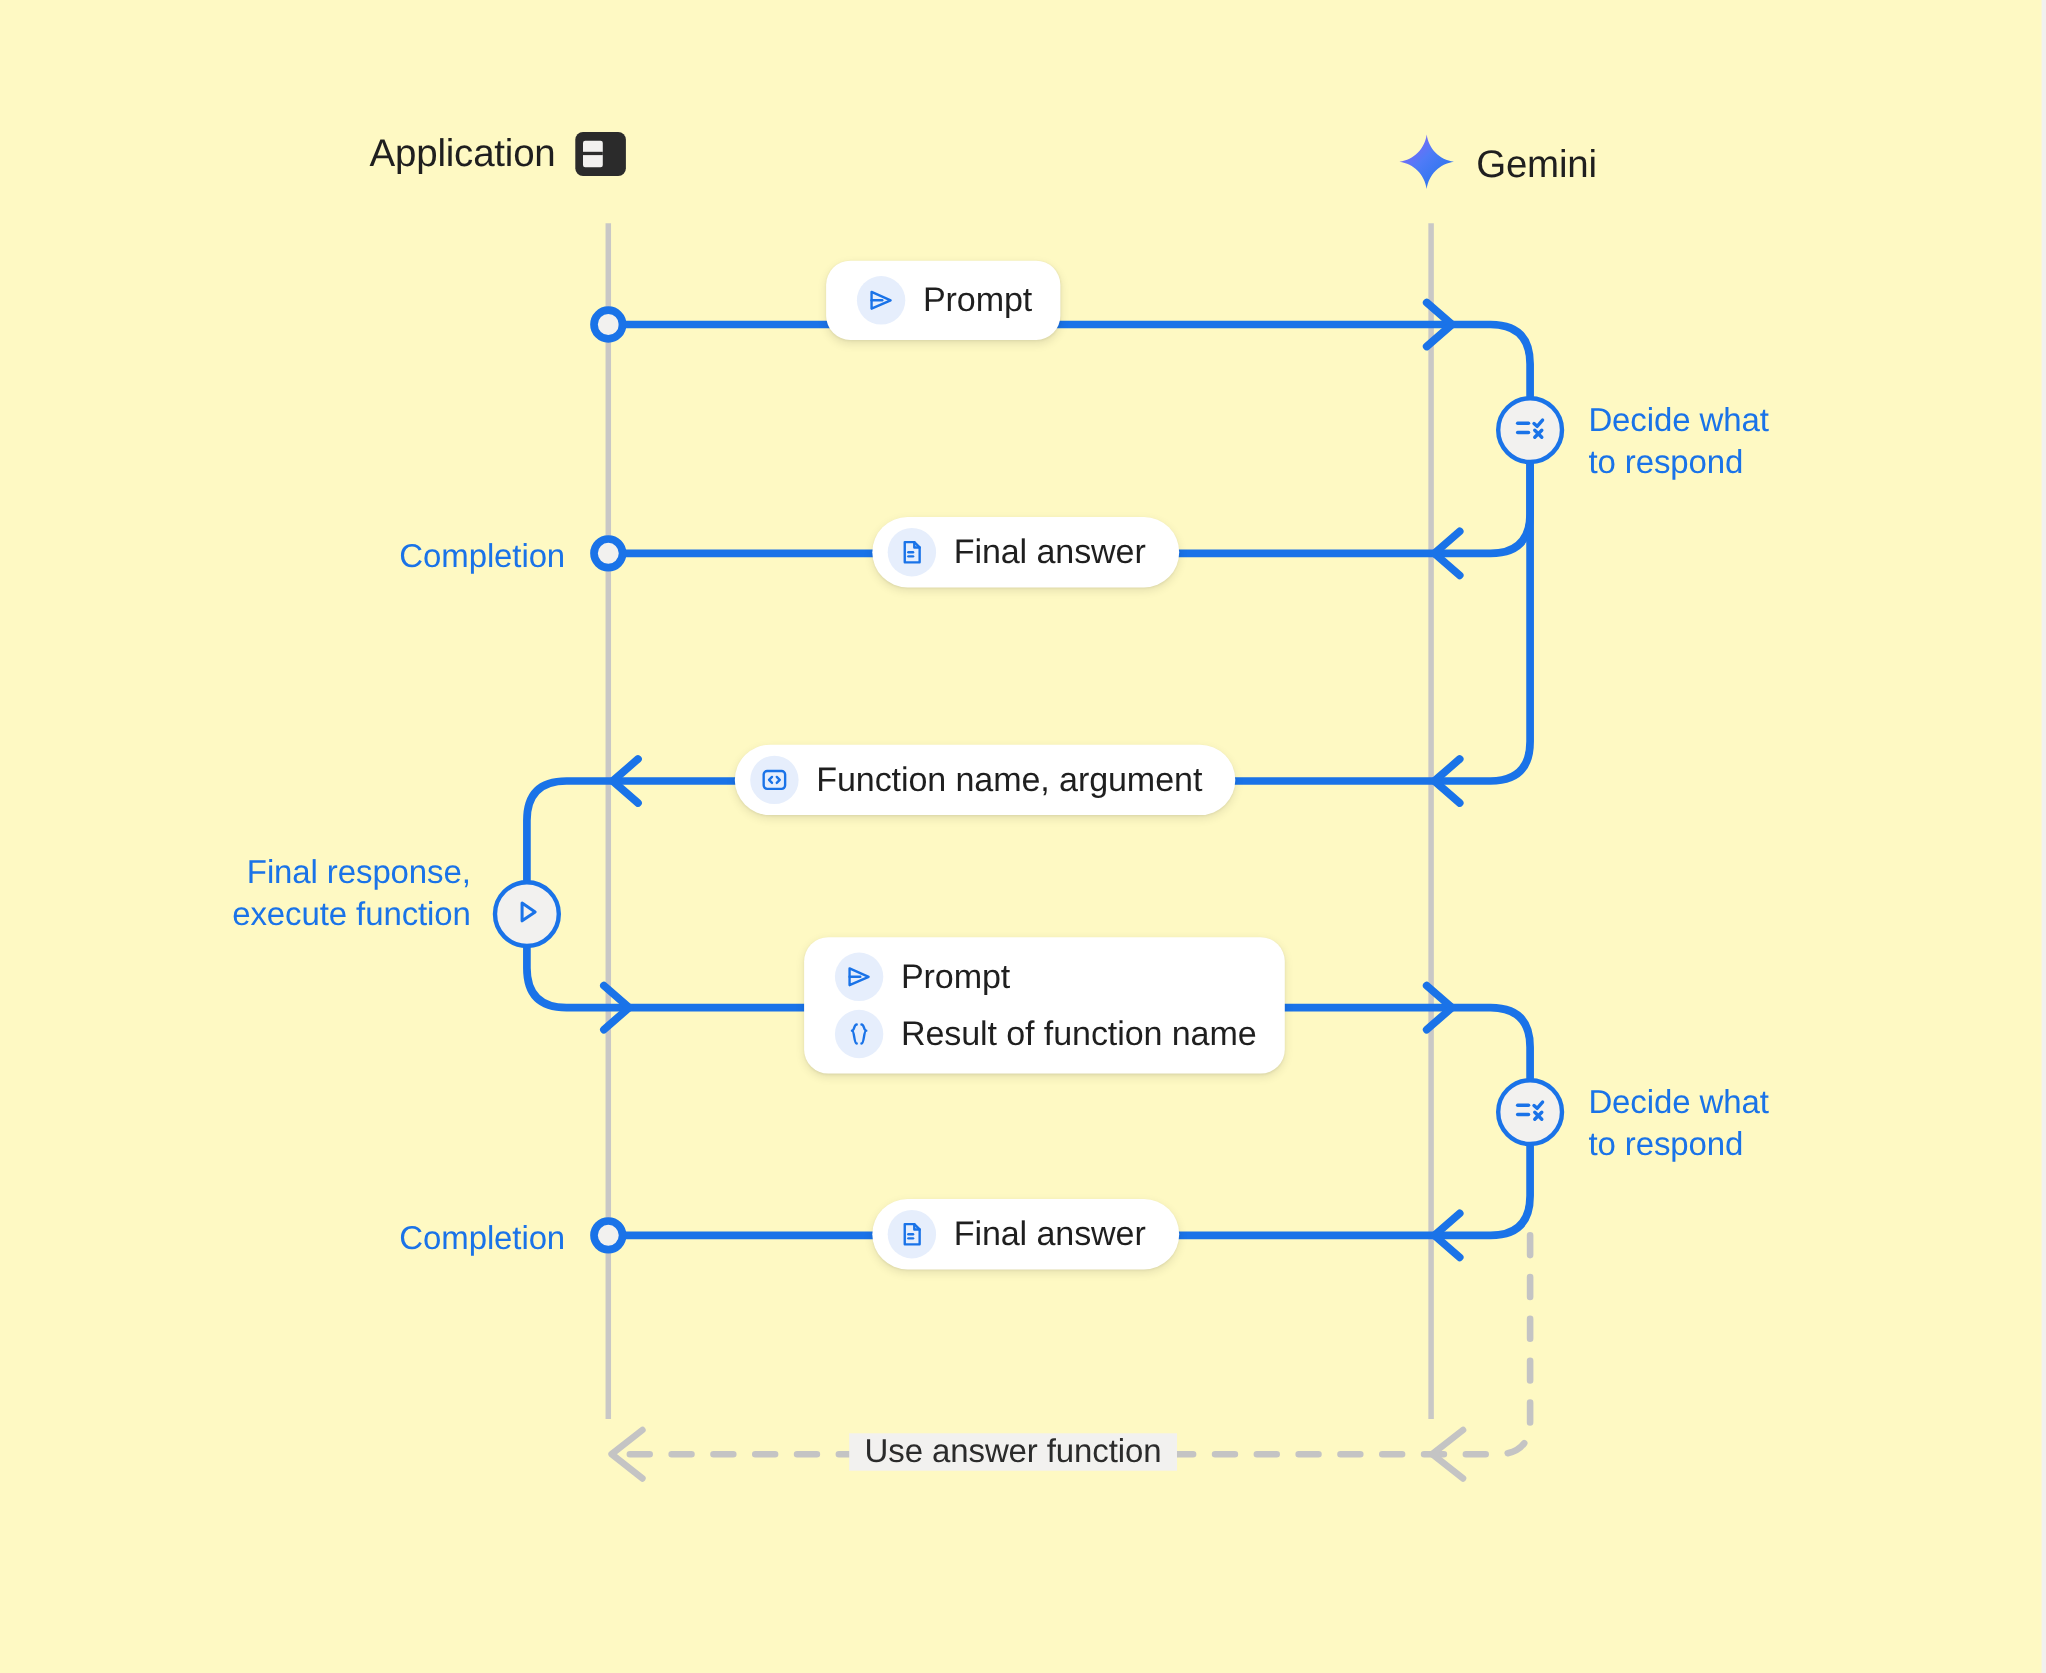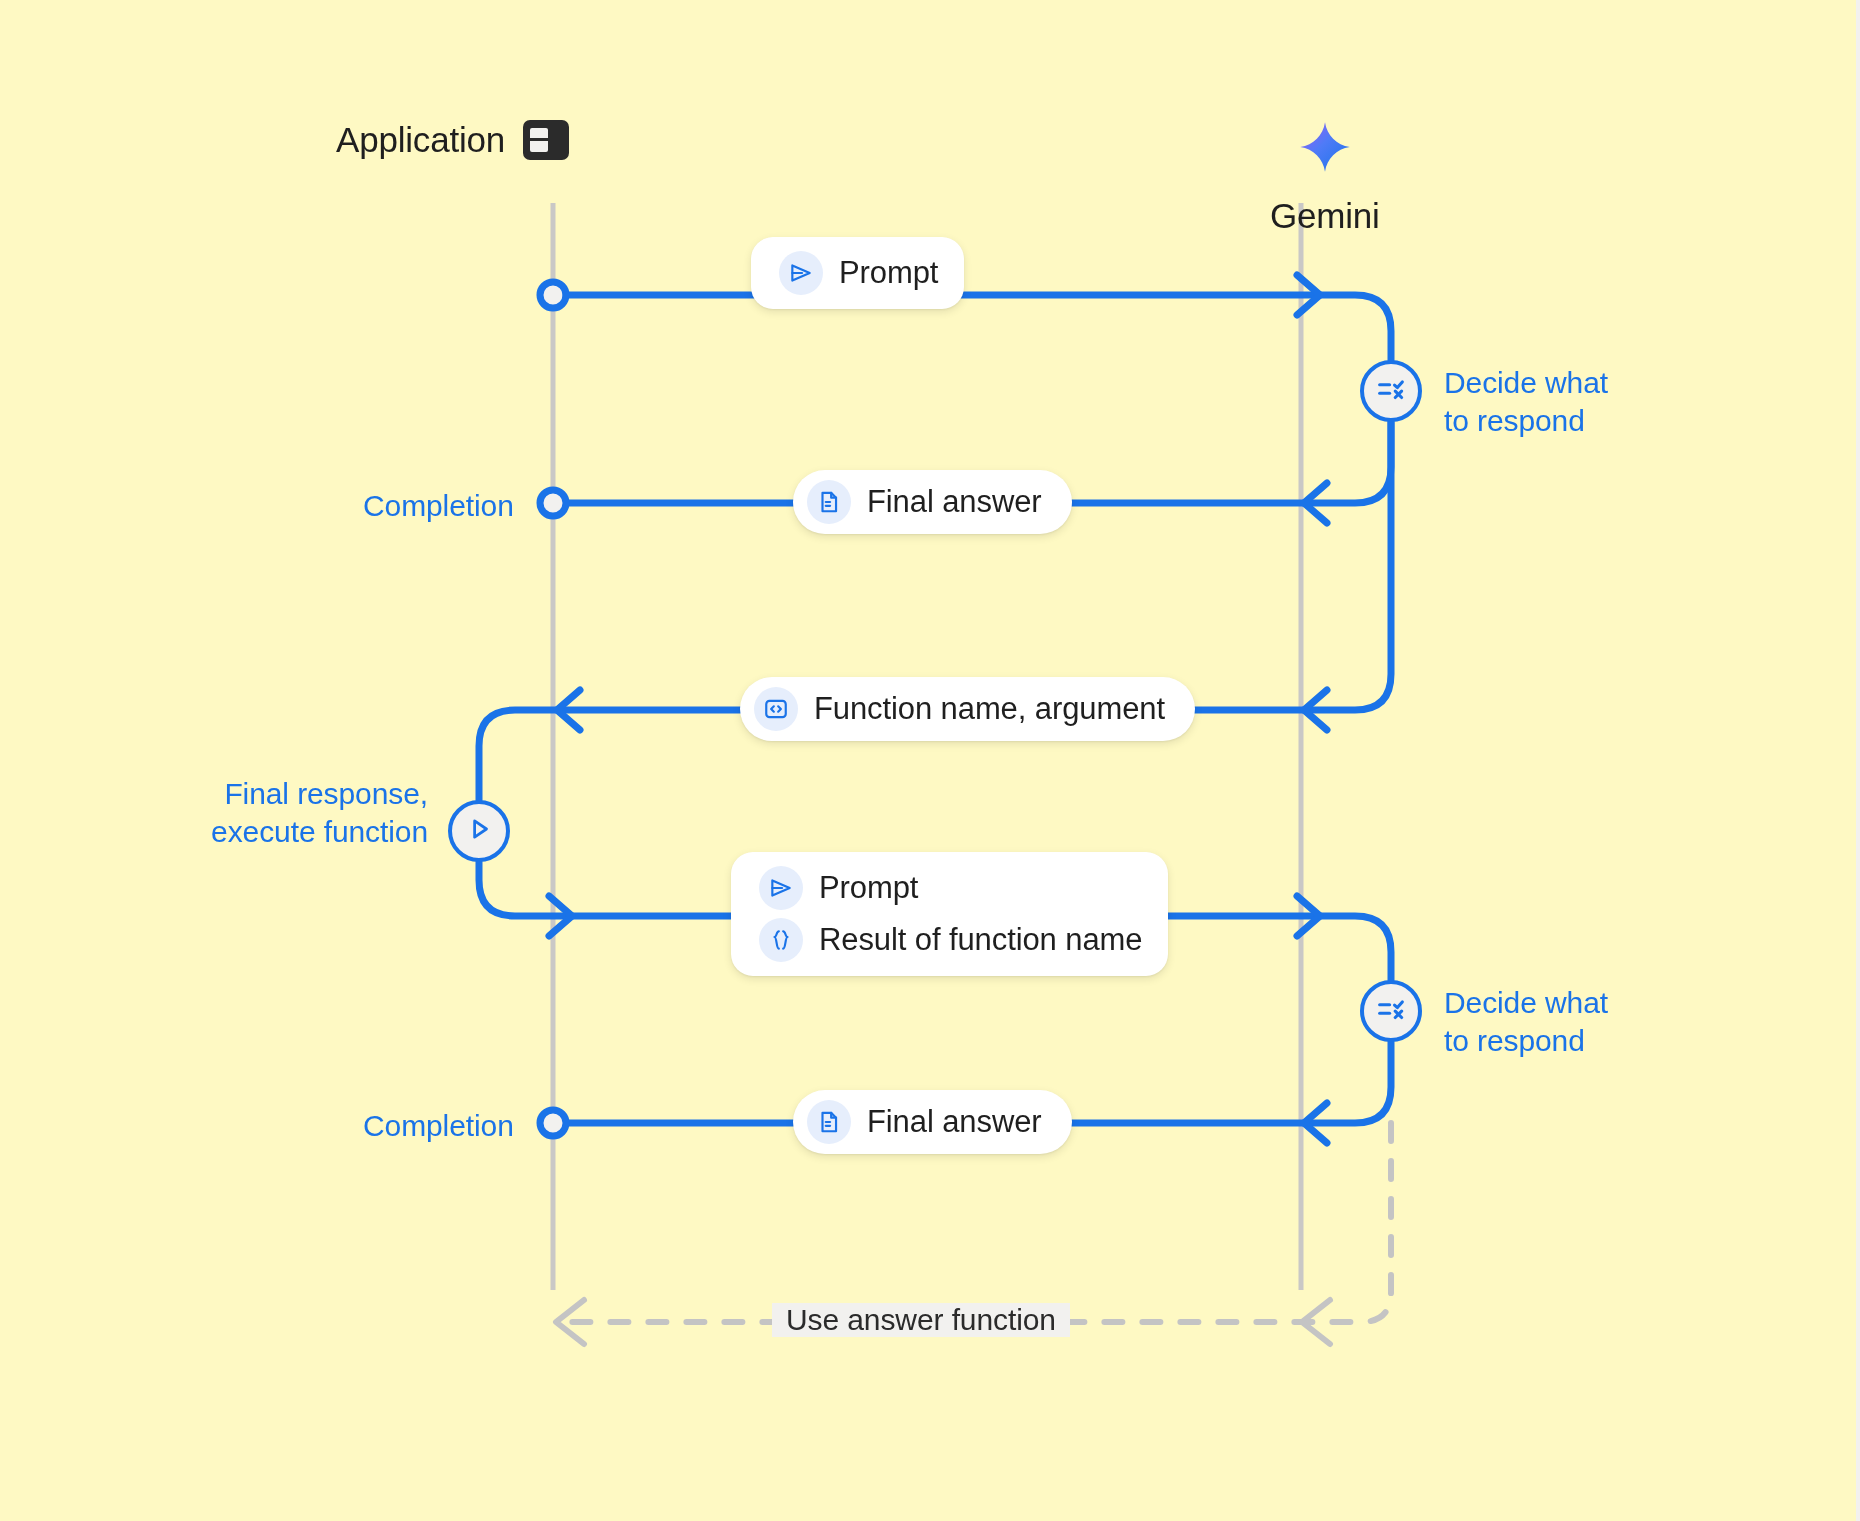--- a/index.html
+++ b/index.html
@@ -208,21 +208,21 @@
       <polyline points="584,1300 556,1322 584,1344" fill="none" stroke="#c4c4c4" stroke-width="6" stroke-linecap="round" stroke-linejoin="round"></polyline>
       <polyline points="1330,1300 1302,1322 1330,1344" fill="none" stroke="#c4c4c4" stroke-width="6" stroke-linecap="round" stroke-linejoin="round"></polyline>
     </g>
   </svg>
 
   <div class="lane-header" style="left:336px; top:120px;">
     <span class="lane-title">Application</span>
     <span class="app-glyph"></span>
   </div>
 
-  <div class="lane-header" style="left:1270px; top:120px;flex-direction:column;">
+  <div class="lane-header" style="left:1270px; top:120px;">
     <span style="flex:none;">
       <svg width="54" height="54" viewBox="0 0 48 48">
         <defs>
           <linearGradient id="gemGrad" x1="0" y1="0" x2="1" y2="1">
             <stop offset="0%" stop-color="#9b5cf6"></stop>
             <stop offset="45%" stop-color="#4f7bf7"></stop>
             <stop offset="100%" stop-color="#1a73e8"></stop>
           </linearGradient>
         </defs>
         <path d="M24 2 C25.6 13.6 34.4 22.4 46 24 C34.4 25.6 25.6 34.4 24 46 C22.4 34.4 13.6 25.6 2 24 C13.6 22.4 22.4 13.6 24 2 Z" fill="url(#gemGrad)"></path>
@@ -268,21 +268,21 @@
           <path d="M6 3.5 H14 L18.5 8 V20.5 H6 Z" stroke-linecap="round"></path>
           <path d="M14 3.5 V8 H18.5" stroke-linecap="round"></path>
           <path d="M9 12 H13" stroke-linecap="round"></path>
           <path d="M9 15.5 H13" stroke-linecap="round"></path>
         </svg>
       </span>
       <span class="row-label">Final answer</span>
     </div>
   </div>
 
-  <div class="card pill" style="left:740px; top:677px;justify-content:center;">
+  <div class="card pill" style="left:668px; top:677px;justify-content:center;">
     <div class="row">
       <span class="ibadge">
         <svg width="26" height="26" viewBox="0 0 24 24" fill="none" stroke="#1a73e8" stroke-width="2" stroke-linejoin="round">
           <rect x="3" y="4.5" width="18" height="15" rx="3"></rect>
           <path d="M10 9.5 L7.5 12 L10 14.5" stroke-linecap="round"></path>
           <path d="M14 9.5 L16.5 12 L14 14.5" stroke-linecap="round"></path>
         </svg>
       </span>
       <span class="row-label">Function name,  argument</span>
     </div>

